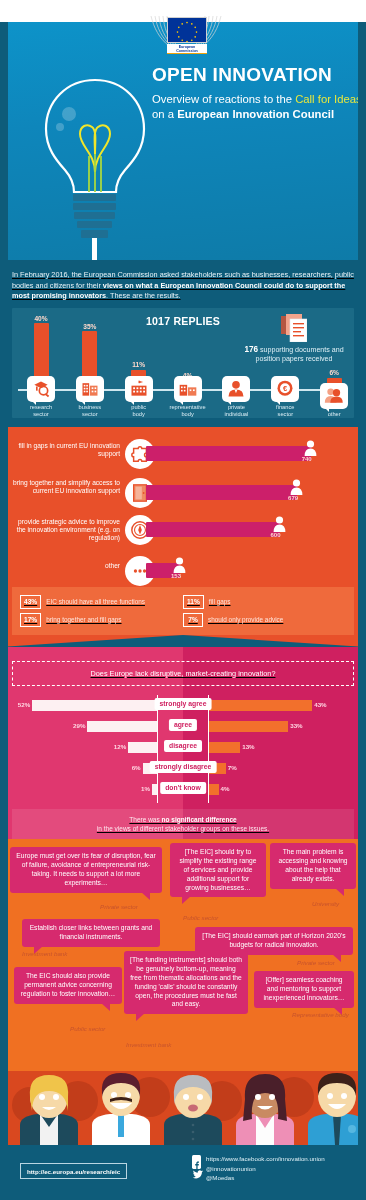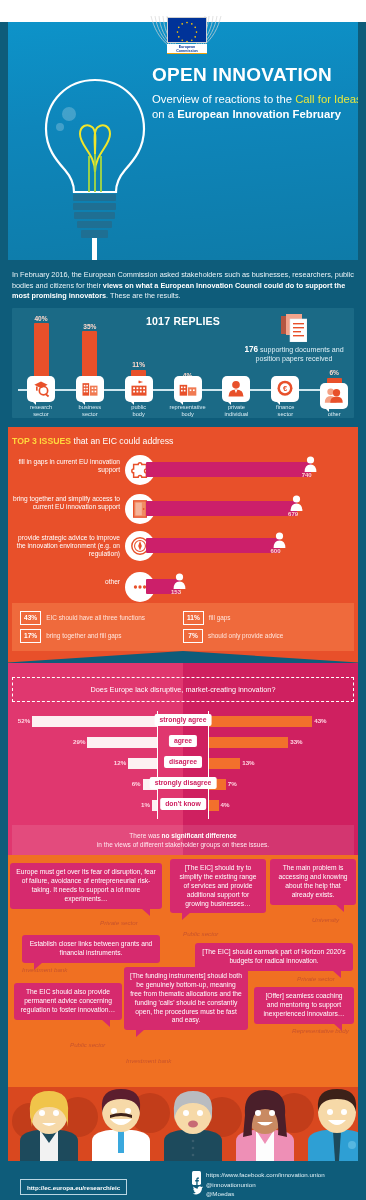--- a/index.html
+++ b/index.html
@@ -2,21 +2,21 @@
 <html><head>
 <meta charset="utf-8">
 <style>
   *{box-sizing:border-box;margin:0;padding:0;}
   html,body{background:#ffffff;}
   body{
     width:366px;height:1200px;overflow:hidden;position:relative;
     font-family:"Liberation Sans", sans-serif;
     -webkit-font-smoothing:antialiased;
   }
-  .page{width:366px;height:1200px;position:relative;background:#0e5c7a;}
+  .page{width:366px;height:1200px;position:relative;background:#0e5c7a;text-decoration:underline;}
 
   
   .logo-band{height:22px;background:#ffffff;position:relative;}
   .ec-logo{position:absolute;left:147px;top:8px;width:78px;height:56px;z-index:30;}
   .ec-fan{position:absolute;left:0;top:0;width:78px;height:40px;}
   .ec-flag{position:absolute;left:20px;top:9px;width:40px;height:26px;background:#003399;border:1px solid #d0d0d0;}
   .ec-stars{position:absolute;left:0;top:0;width:100%;height:100%;}
   .ec-name{position:absolute;left:20px;top:36px;width:40px;background:#fff;text-align:center;
     font-size:3.6px;line-height:4.4px;color:#003399;font-weight:bold;padding-top:1px;}
   .ec-rule{position:absolute;left:20px;top:45px;width:40px;height:1.4px;background:#f0a30a;}
@@ -191,21 +191,21 @@
         <rect x="38" y="138" width="41" height="7" rx="1"></rect>
         <rect x="41" y="147" width="35" height="7" rx="1"></rect>
         <rect x="45" y="156" width="27" height="8" rx="1"></rect>
       </g>
       <rect x="56" y="164" width="5" height="22" fill="#ffffff"></rect>
     </svg>
 
     <h1 class="title">OPEN INNOVATION</h1>
     <div class="subtitle">
       <span>Overview of reactions to the </span><span class="hl">Call for Ideas</span><br>
-      <span>on a </span><span class="b">European Innovation February</span>
+      <span>on a </span><span class="b">European Innovation Council</span>
     </div>
   </div>
 
   <div class="panel-replies">
     <div class="intro">
       <span>In February 2016, the European Commission asked stakeholders such as businesses, researchers, public bodies and citizens for their </span><b>views on what a European Innovation Council could do to support the most promising innovators</b><span>. These are the results.</span>
     </div>
 
     <div class="chartbox">
       <div class="replies-title">1017 REPLIES</div>
@@ -347,23 +347,20 @@
                   <path d="M7.5 20 Q7.5 12.6 15 12.6 Q22.5 12.6 22.5 20 Z" fill="#e8502a"></path>
                 </svg></div>
               <div class="cat-lbl">other</div>
             </div>
           </div>
       </div>
     </div>
   </div>
 
   <div class="panel-issues">
-    <div class="issues-h">
-      <span class="t3">TOP 3 ISSUES</span><span> that an EIC could address</span>
-    </div>
     <div id="issues-host">
         <div class="irow">
           <div class="ilabel" style="top:6px">fill in gaps in current EU innovation support</div>
           <div class="icircle" style="top:3px;padding:5px;"><svg viewBox="0 0 22 22">
               <path d="M4 5 h5 a2 2 0 1 1 4 0 h5 v5 a2 2 0 1 0 0 4 v5 h-5 a2 2 0 1 0 -4 0 h-5 v-5 a2 2 0 1 1 0 -4 z" fill="none" stroke="#e8502a" stroke-width="1.6"></path>
             </svg></div>
           <div class="ibar" style="top:10px;width:164.65px;"></div>
           <div class="iperson" style="left:291.65px;top:4px;"><svg viewBox="0 0 13 16">
               <circle cx="6.5" cy="4" r="3.6" fill="#fff"></circle>
               <path d="M0.6 16 Q0.6 8.4 6.5 8.4 Q12.4 8.4 12.4 16 Z" fill="#fff"></path>

